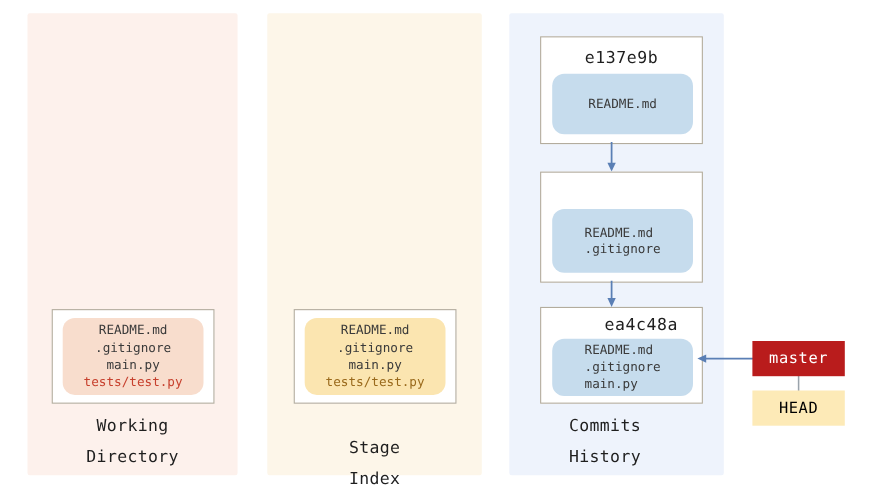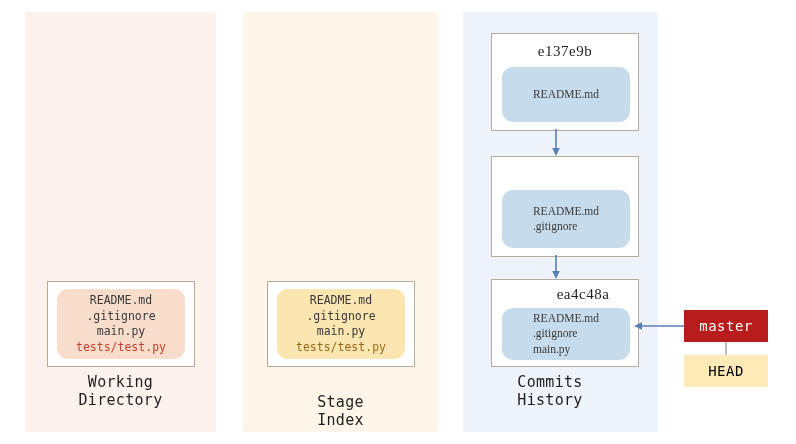--- a/index.html
+++ b/index.html
@@ -56,21 +56,20 @@
   #card-stage   { left: 267px; top: 281px; width: 148px; height: 86px; }
   #chip-stage   { left: 277px; top: 289px; width: 128px; height: 70px; background: #fbe5b0; }
   #chip-stage .fline.untracked { color: #9a6a1c; }
 
   
   .commit-node {
     position: absolute;
     background: #ffffff;
     border: 1.5px solid #b3ac9d;
     box-sizing: border-box;
-    font-family: Liberation Serif, serif;
   }
   .commit-hash {
     position: absolute;
     left: 0; right: 0;
     text-align: center;
     font-size: 15px;
     color: #1f1f1f;
     letter-spacing: 0.5px;
   }
   .commit-chip {
@@ -118,21 +117,21 @@
     background: #fdeab7;
     display: flex; align-items: center; justify-content: center;
     font-size: 14px; color: #000000; letter-spacing: 0.5px;
   }
 
   
   .stage-label {
     position: absolute;
     text-align: center;
     font-size: 15px;
-    line-height: 18px;
+    line-height: 28px;
     color: #1f1f1f;
     white-space: pre;
     letter-spacing: 0.3px;
   }
   #label-working { left: 25px;  top: 373px; width: 191px; }
   #label-stage   { left: 243px; top: 373px; width: 195px; margin-top: 20px; }
   #label-commits { left: 463px; top: 373px; width: 174px; }
 </style>
 </head>
 <body>

